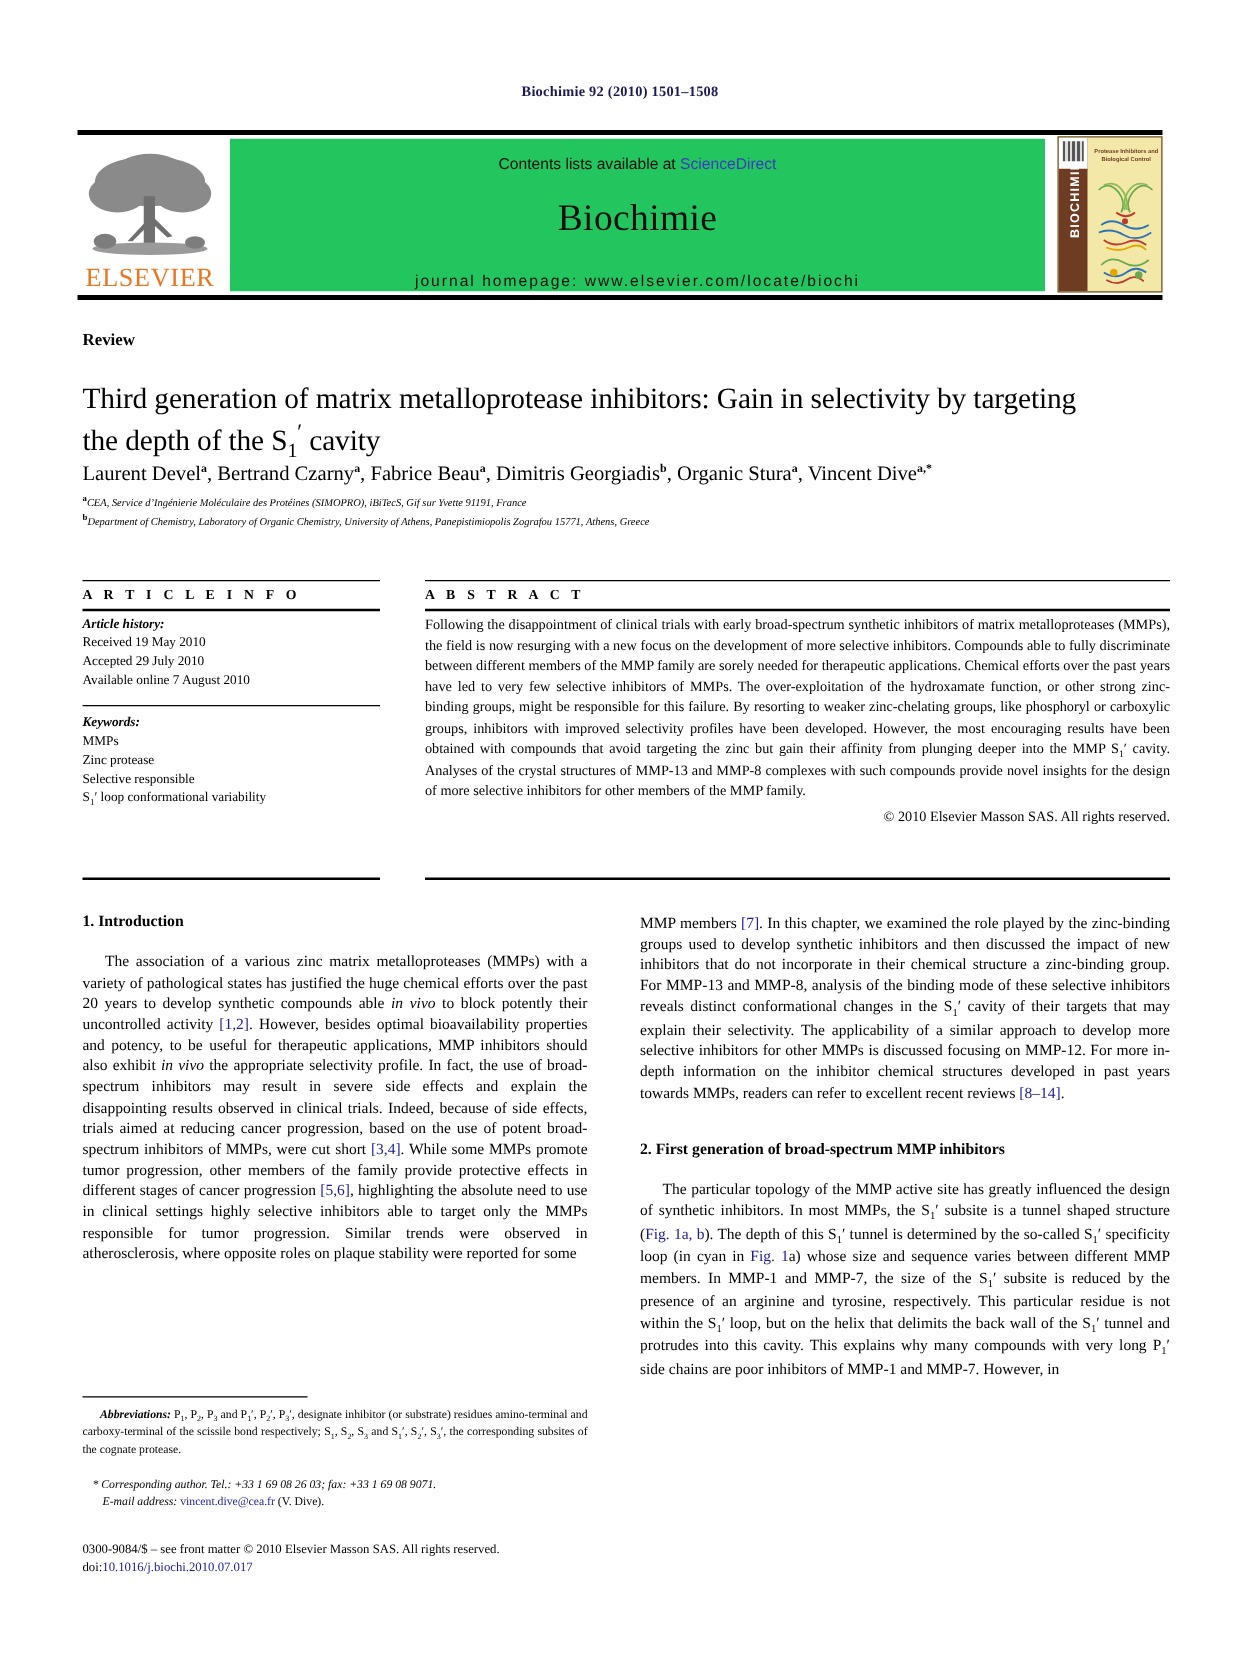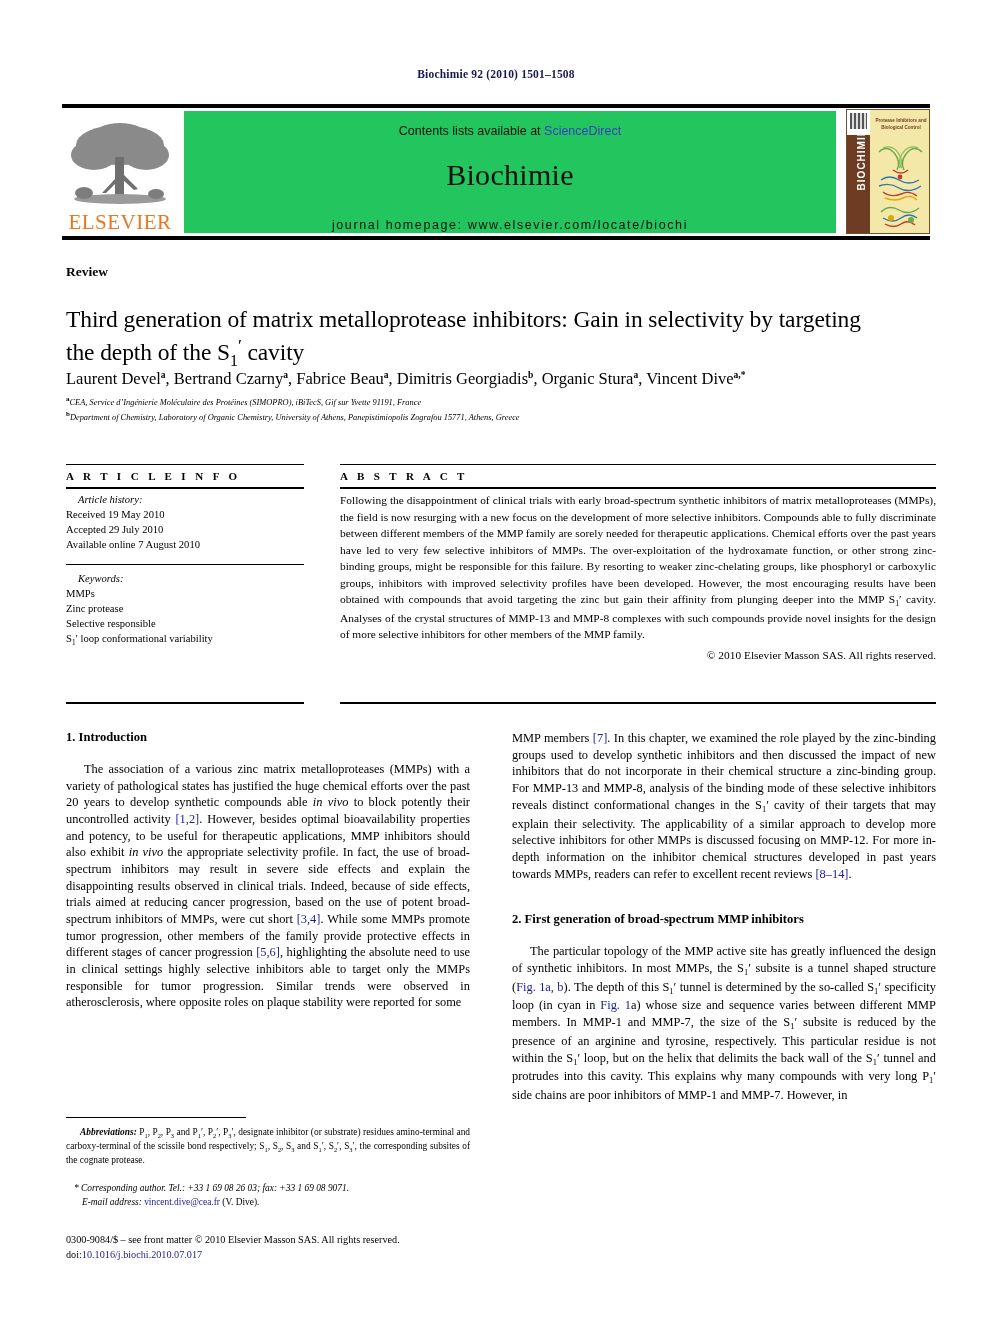--- a/index.html
+++ b/index.html
@@ -116,21 +116,21 @@
 
   
   .block-rule { position: absolute; height: 1px; background: #000; }
   .hdr-label {
     position: absolute; font-weight: bold; font-size: 11px; letter-spacing: 3.4px;
   }
   .info-col {
     position: absolute; left: 66px; top: 492px; width: 238px;
     font-size: 10.6px; line-height: 1.42;
   }
-  .info-col .lbl { font-style: italic; font-weight: normal; margin-left: 12px; }
+  .info-col .lbl { font-style: italic; font-weight: bold; }
   .abs-col {
     position: absolute; left: 340px; top: 492px; width: 596px;
     font-size: 11.4px; line-height: 1.45; text-align: justify;
   }
   .abs-copy { text-align: right; margin-top: 4px; }
 
   
   .col-left  { position: absolute; left: 66px;  top: 730px; width: 404px; }
   .col-right { position: absolute; left: 512px; top: 730px; width: 424px; }
   .secheading { font-weight: bold; font-size: 12.6px; margin-bottom: 16px; }

